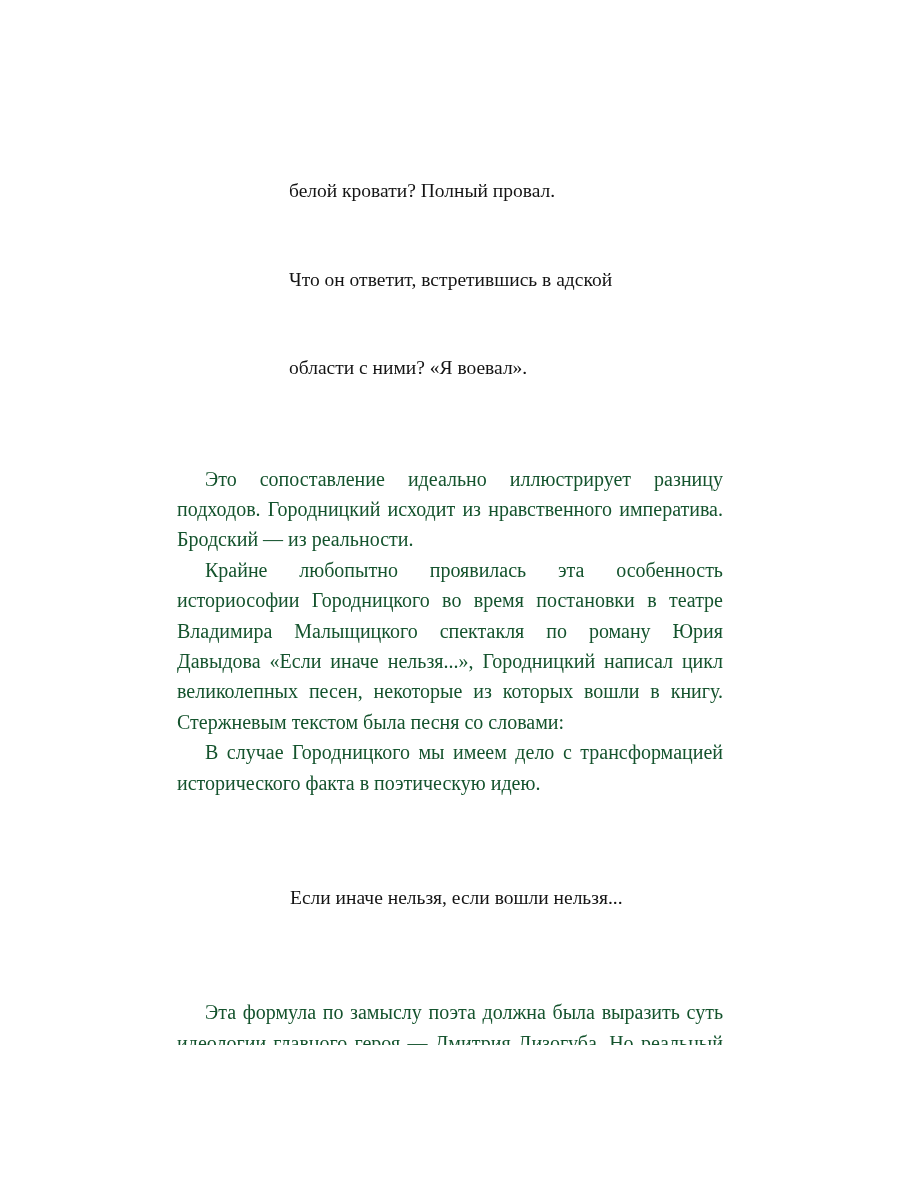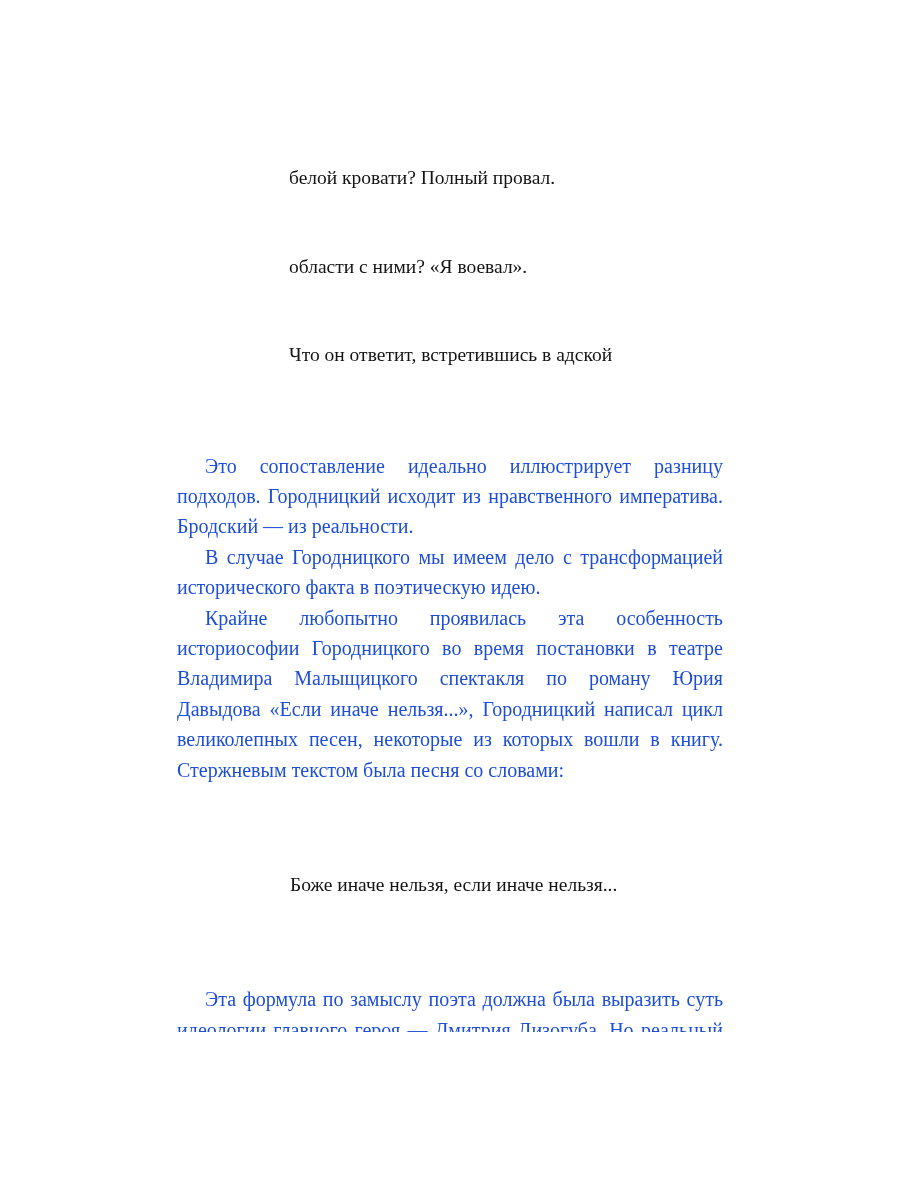--- a/index.html
+++ b/index.html
@@ -9,21 +9,21 @@
     background: #ffffff;
   }
   body {
     font-family: "Liberation Serif", "DejaVu Serif", serif;
     color: #111111;
   }
   .page {
     position: relative;
     width: 900px;
     height: 1028px;
-    margin: 4px auto;
+    margin: 17px auto;
     background: #ffffff;
     overflow: hidden;
     box-sizing: border-box;
   }
   .text-column {
     position: absolute;
     left: 177px;
     top: 100px;
     width: 546px;
   }
@@ -49,21 +49,21 @@
     margin-bottom: 26px;
   }
 
   
   .para {
     margin: 0;
     font-size: 20px;
     line-height: 30.4px;
     text-align: justify;
     text-justify: inter-word;
-    color: #1d4ed8;
+    color: #14532d;
     hyphens: manual;
   }
   .para + .para {
     margin-top: 0;
   }
   .para-indent {
     text-indent: 28px;
   }
   .block-gap-top {
     margin-top: 22px;
@@ -83,32 +83,32 @@
 </style>
 </head>
 <body>
 
 <div class="page">
 
   <div class="text-column">
 
     <div class="verse verse-top">
       <span class="verse-line">белой кровати? Полный провал.</span>
+      <span class="verse-line">Что он ответит, встретившись в адской</span>
       <span class="verse-line">области с ними? «Я воевал».</span>
-      <span class="verse-line">Что он ответит, встретившись в адской</span>
     </div>
 
     <p class="para para-indent block-gap-top">Это сопоставление идеально иллюстрирует разницу подходов. Городницкий исходит из нравственного императива. Бродский — из реальности.</p>
 
+    <p class="para para-indent">Крайне любопытно проявилась эта особенность историософии Городницкого во время постановки в театре Владимира Малыщицкого спектакля по роману Юрия Давыдова «Если иначе нельзя...», Городницкий написал цикл великолепных песен, некоторые из которых вошли в книгу. Стержневым текстом была песня со словами:</p>
+
     <p class="para para-indent">В случае Городницкого мы имеем дело с трансформацией исторического факта в поэтическую идею.</p>
 
-    <p class="para para-indent">Крайне любопытно проявилась эта особенность историософии Городницкого во время постановки в театре Владимира Малыщицкого спектакля по роману Юрия Давыдова «Если иначе нельзя...», Городницкий написал цикл великолепных песен, некоторые из которых вошли в книгу. Стержневым текстом была песня со словами:</p>
-
     <div class="verse verse-mid">
-      <span class="verse-line">Боже иначе нельзя, если иначе нельзя...</span>
+      <span class="verse-line">Если иначе нельзя, если вошли нельзя...</span>
     </div>
 
     <p class="para para-indent">Эта формула по замыслу поэта должна была выразить суть идеологии главного героя — Дмитрия Лизогуба. Но реальный Лизогуб, аристократ-интеллигент, отдавший все свое состояние и душевные силы террору, думал иначе. Он и его товарищи считали, что на насилие нужно отвечать насилием, на несправедливость — местью. Если иначе нельзя, если деспотическое государство не оставляет иного пути. Однако столкновение песенного лейтмотива и сюжета пьесы неожиданно создало новую, гораздо более многосмысленную реальность, чем та, которая базировалась на идее справедливой мести.</p>
 
   </div>
 
   <div class="folio">8</div>
 
 </div>
 

